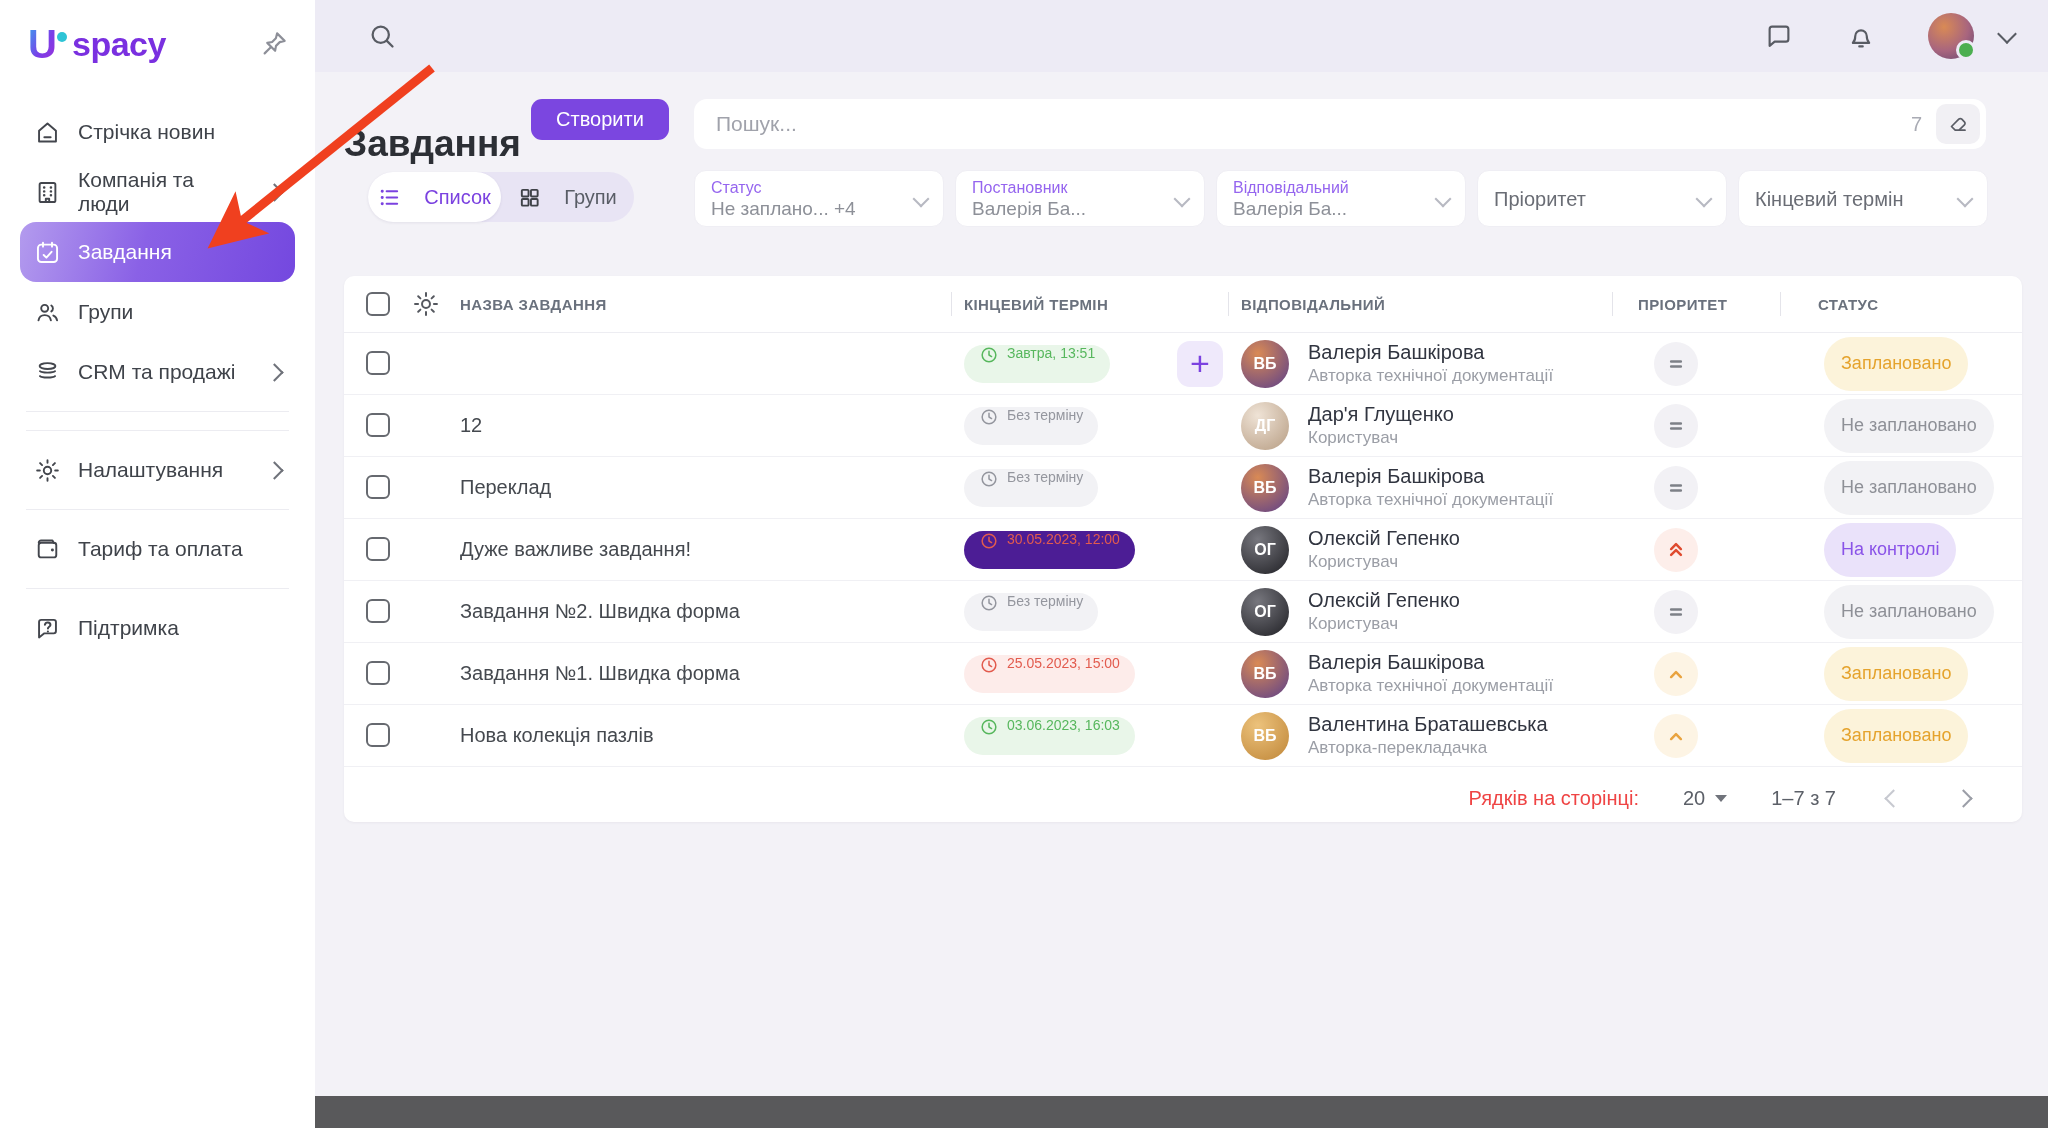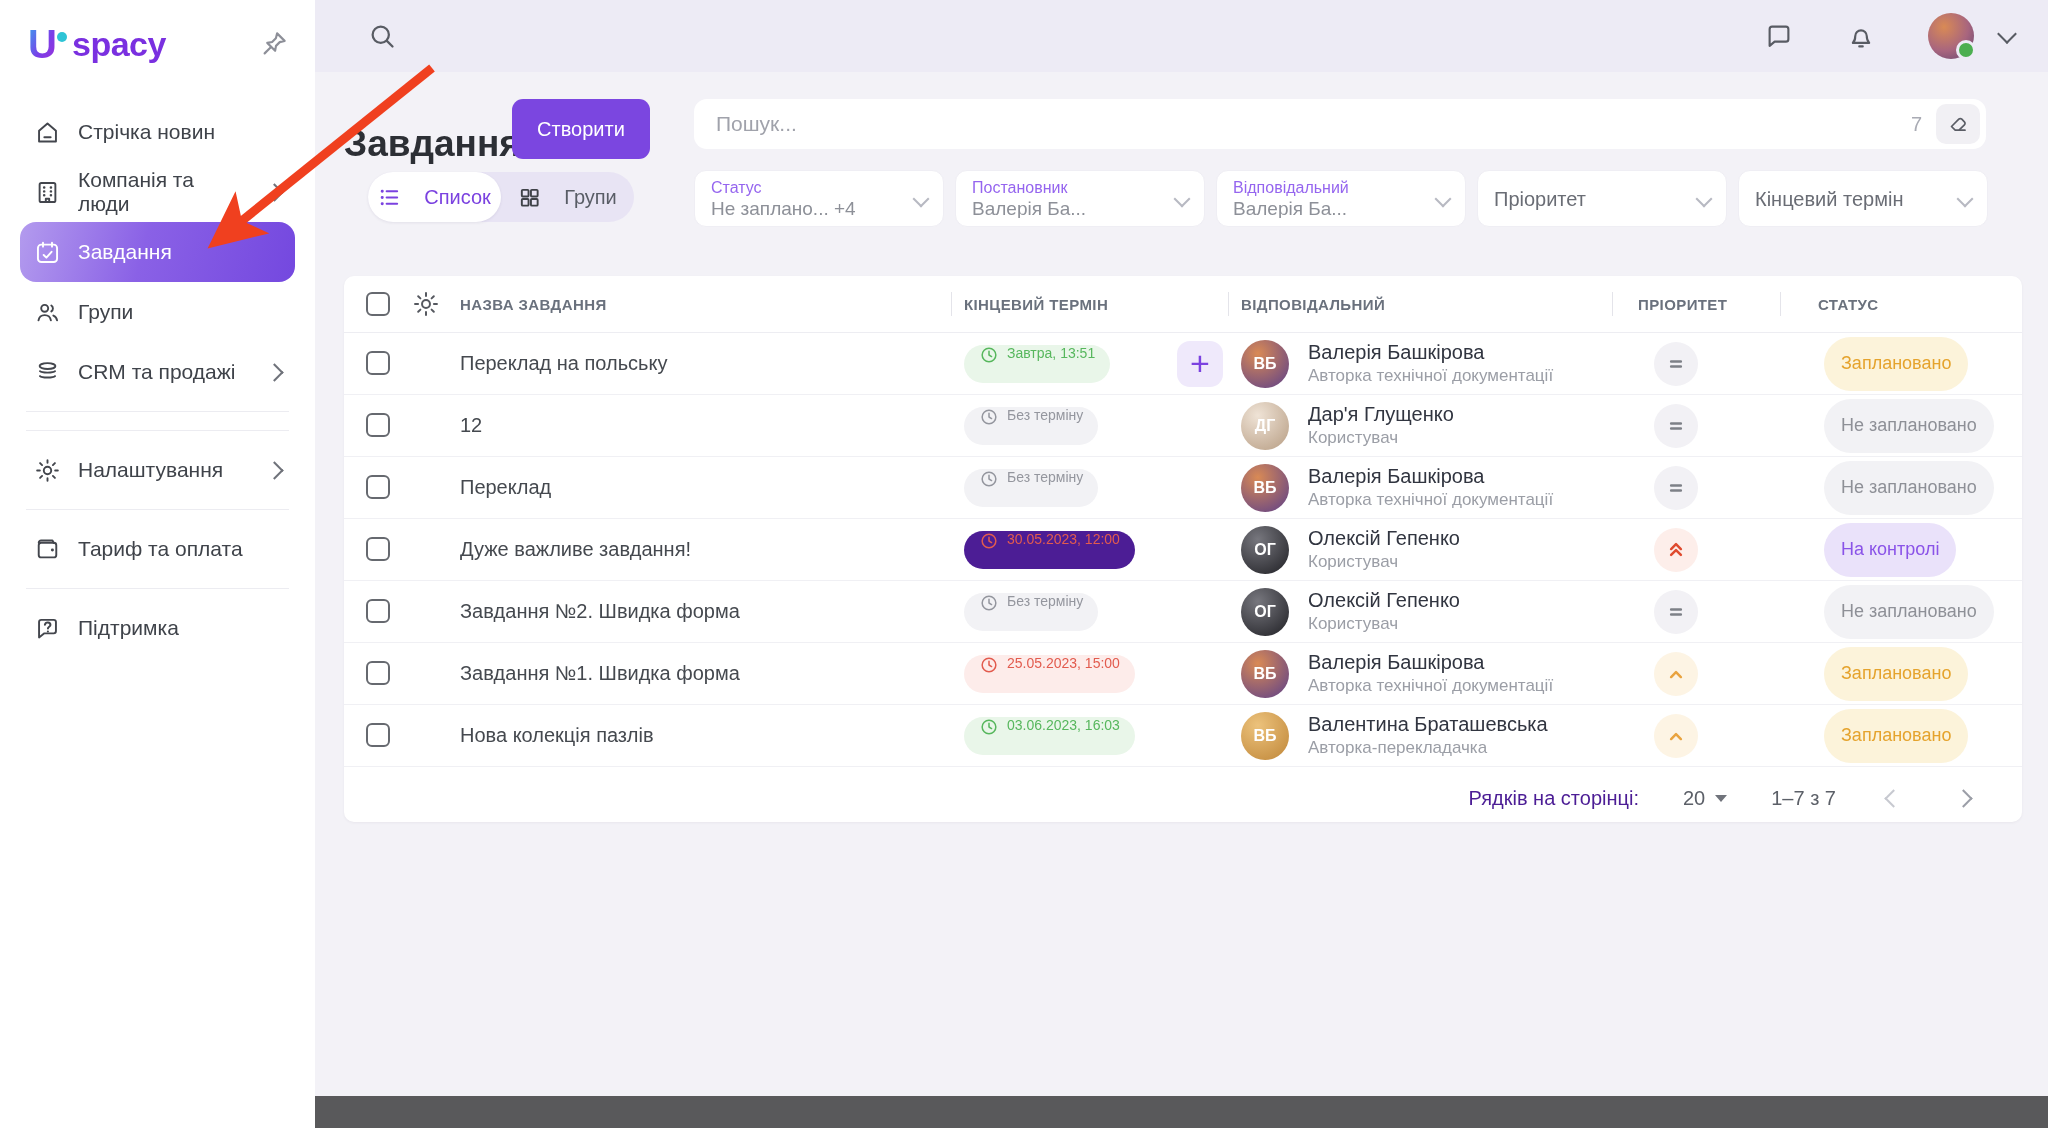--- a/index.html
+++ b/index.html
@@ -31,21 +31,21 @@
   .tb-right{margin-left:auto;display:flex;align-items:center;gap:52px;padding-right:34px;}
   .tb-ic{width:30px;height:30px;color:#585b63;cursor:pointer;}
   .tb-user{display:flex;align-items:center;gap:26px;cursor:pointer;}
   .tb-avatar{width:46px;height:46px;border-radius:50%;position:relative;
     background:radial-gradient(circle at 35% 30%,#d98a55 0%,#a8657e 55%,#5e4470 100%);}
   .tb-avatar .dot{position:absolute;right:-2px;bottom:-1px;width:14px;height:14px;border-radius:50%;
     background:#4caf50;border:3px solid #edebf5;}
   .tb-chev{width:12px;height:12px;border-right:2.4px solid #585b63;border-bottom:2.4px solid #585b63;transform:rotate(45deg);margin-top:-5px;}
   
   .page-title{position:absolute;left:344px;top:98px;font-size:37px;font-weight:700;color:#2c2f35;z-index:1;}
-  .create-btn{position:absolute;left:512px;top:99px;width:138px;height:60px;border:none;border-radius:11px;
+  .create-btn{position:absolute;left:531px;top:99px;width:138px;height:41px;border:none;border-radius:11px;
     background:var(--accent,#7b46e0);color:#fff;font-size:20px;font-family:inherit;cursor:pointer;z-index:1;}
   .search-box{position:absolute;left:694px;top:99px;width:1292px;height:50px;background:#fff;border-radius:13px;
     display:flex;align-items:center;z-index:1;}
   .search-box input{flex:1;border:none;outline:none;background:transparent;padding:0 22px;
     font-size:21px;font-family:inherit;color:#3d4047;}
   .search-box input::placeholder{color:#a0a2ab;}
   .search-count{font-size:20px;color:#a9abb4;margin-right:14px;}
   .erase-btn{width:44px;height:40px;margin-right:6px;border-radius:10px;background:#f1f0f4;
     display:flex;align-items:center;justify-content:center;color:#5a5d65;cursor:pointer;}
   .erase-btn svg{width:24px;height:24px;}
@@ -89,21 +89,21 @@
     color:#fff;font-size:16px;font-weight:700;flex:0 0 auto;}
   .p-name{font-size:20px;color:#313540;font-weight:500;line-height:1.25;}
   .p-role{font-size:17px;color:#9b9ea6;line-height:1.3;}
   .prio{position:absolute;left:1310px;width:44px;height:44px;border-radius:50%;
     display:flex;align-items:center;justify-content:center;cursor:pointer;}
   .prio svg{width:26px;height:26px;}
   .status-pill{position:absolute;left:1480px;height:36px;padding:9px 17px;border-radius:999px;
     display:flex;align-items:center;font-size:18px;cursor:pointer;}
   
   .tfoot{height:62px;display:flex;align-items:center;justify-content:flex-end;gap:44px;padding-right:46px;}
-  .pg-label{font-size:20px;color:#4c1d95;}
+  .pg-label{font-size:20px;color:#ef4444;}
   .pg-per{display:flex;align-items:center;gap:10px;font-size:20px;color:#5c6068;cursor:pointer;}
   .pg-tri{width:0;height:0;border-left:6px solid transparent;border-right:6px solid transparent;border-top:7px solid #70737b;}
   .pg-range{font-size:20px;color:#5c6068;}
   .pg-btn{width:26px;height:26px;display:flex;align-items:center;justify-content:center;cursor:pointer;}
   .chev-l{width:11px;height:11px;border-left:2.4px solid #c7c9d0;border-bottom:2.4px solid #c7c9d0;transform:rotate(45deg);}
   .chev-r{width:11px;height:11px;border-right:2.4px solid #9b9ea7;border-top:2.4px solid #9b9ea7;transform:rotate(45deg);}
   
   .bottom-strip{position:absolute;left:315px;top:1096px;width:1733px;height:32px;background:#59595b;z-index:3;}
   .arrow-overlay{position:absolute;left:0;top:0;z-index:5;pointer-events:none;}
 </style>
@@ -337,21 +337,20 @@
     <span class="th" style="left:897px">ВІДПОВІДАЛЬНИЙ</span>
     <span class="vdiv" style="left:1268px"></span>
     <span class="th" style="left:1294px">ПРІОРИТЕТ</span>
     <span class="vdiv" style="left:1436px"></span>
     <span class="th" style="left:1474px">СТАТУС</span>
   </div>
 
   <div id="tbody">
       <div class="trow">
         <div class="checkbox"></div>
-        <div class="cell-name">Переклад на польську</div>
         <div class="due-pill" style="background: rgb(233, 246, 233); color: rgb(87, 183, 93);">
           <span>
             <svg viewBox="0 0 24 24" fill="none" stroke="currentColor" stroke-width="1.8" stroke-linecap="round" stroke-linejoin="round">
               <circle cx="12" cy="12" r="8.2"></circle>
               <path d="M12 7.4V12l3.1 1.9"></path>
             </svg>
           </span>
           <span>Завтра, 13:51</span>
         </div>
         <div class="add-btn">+</div>

